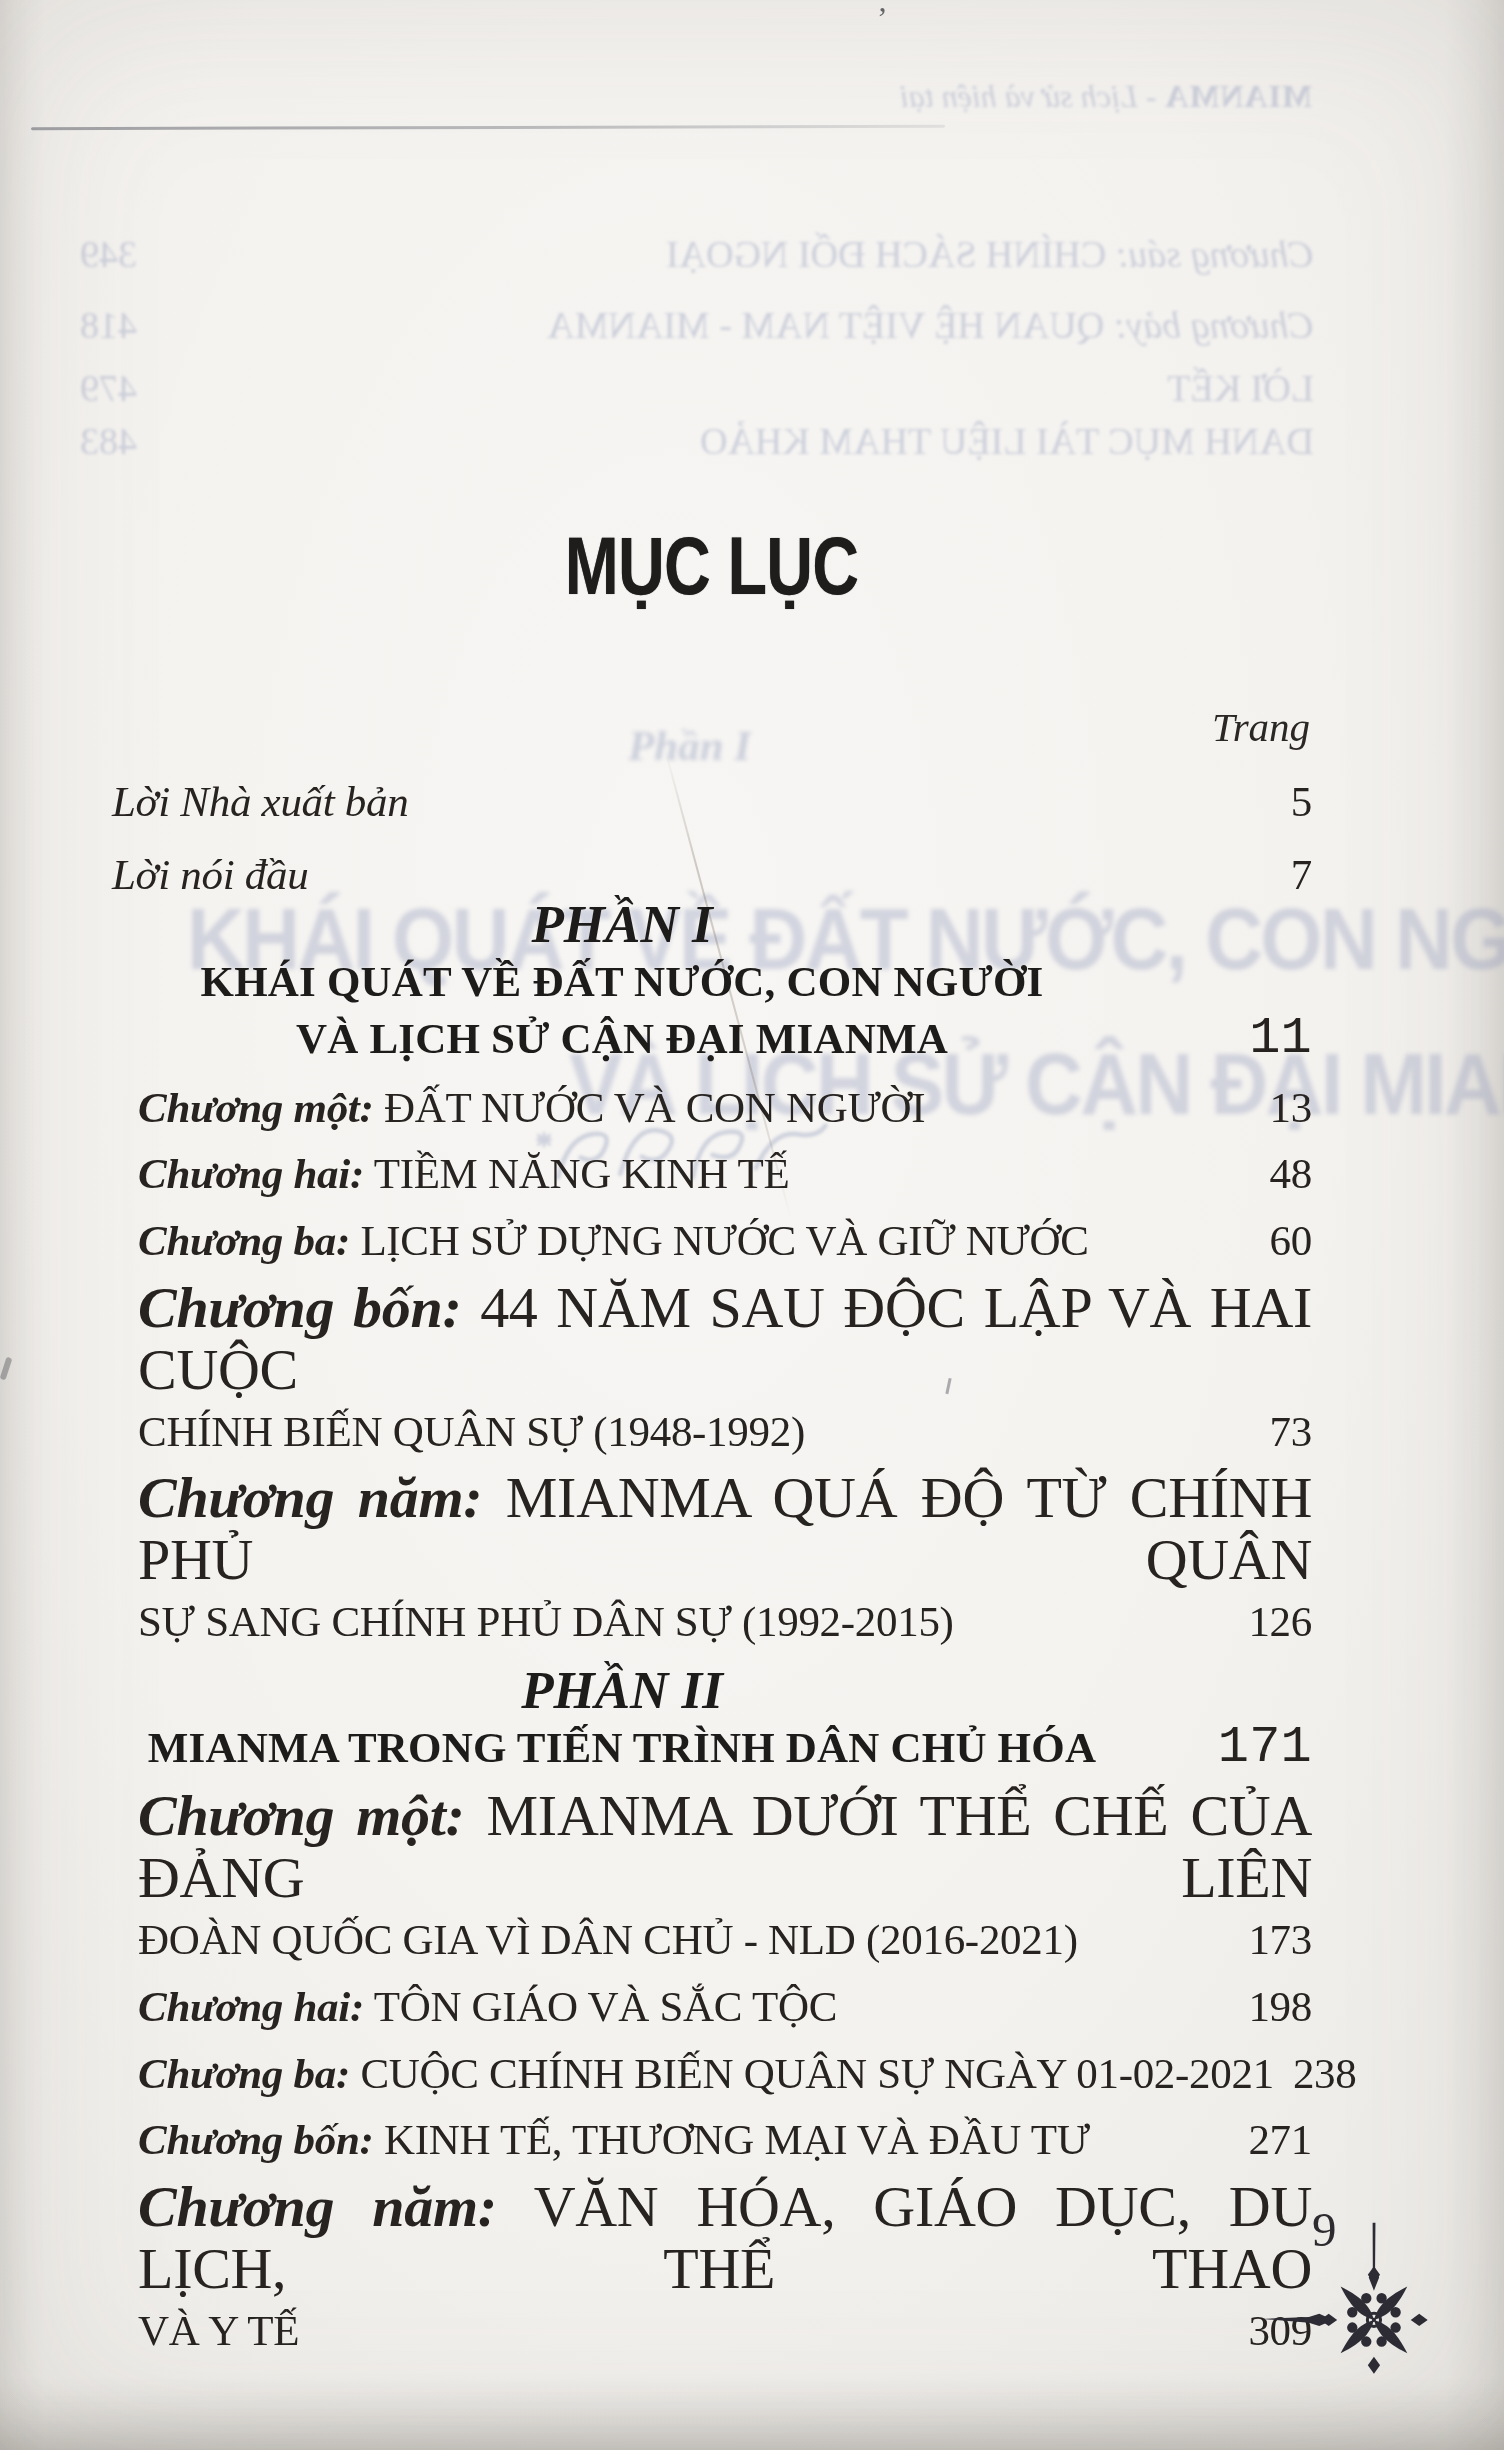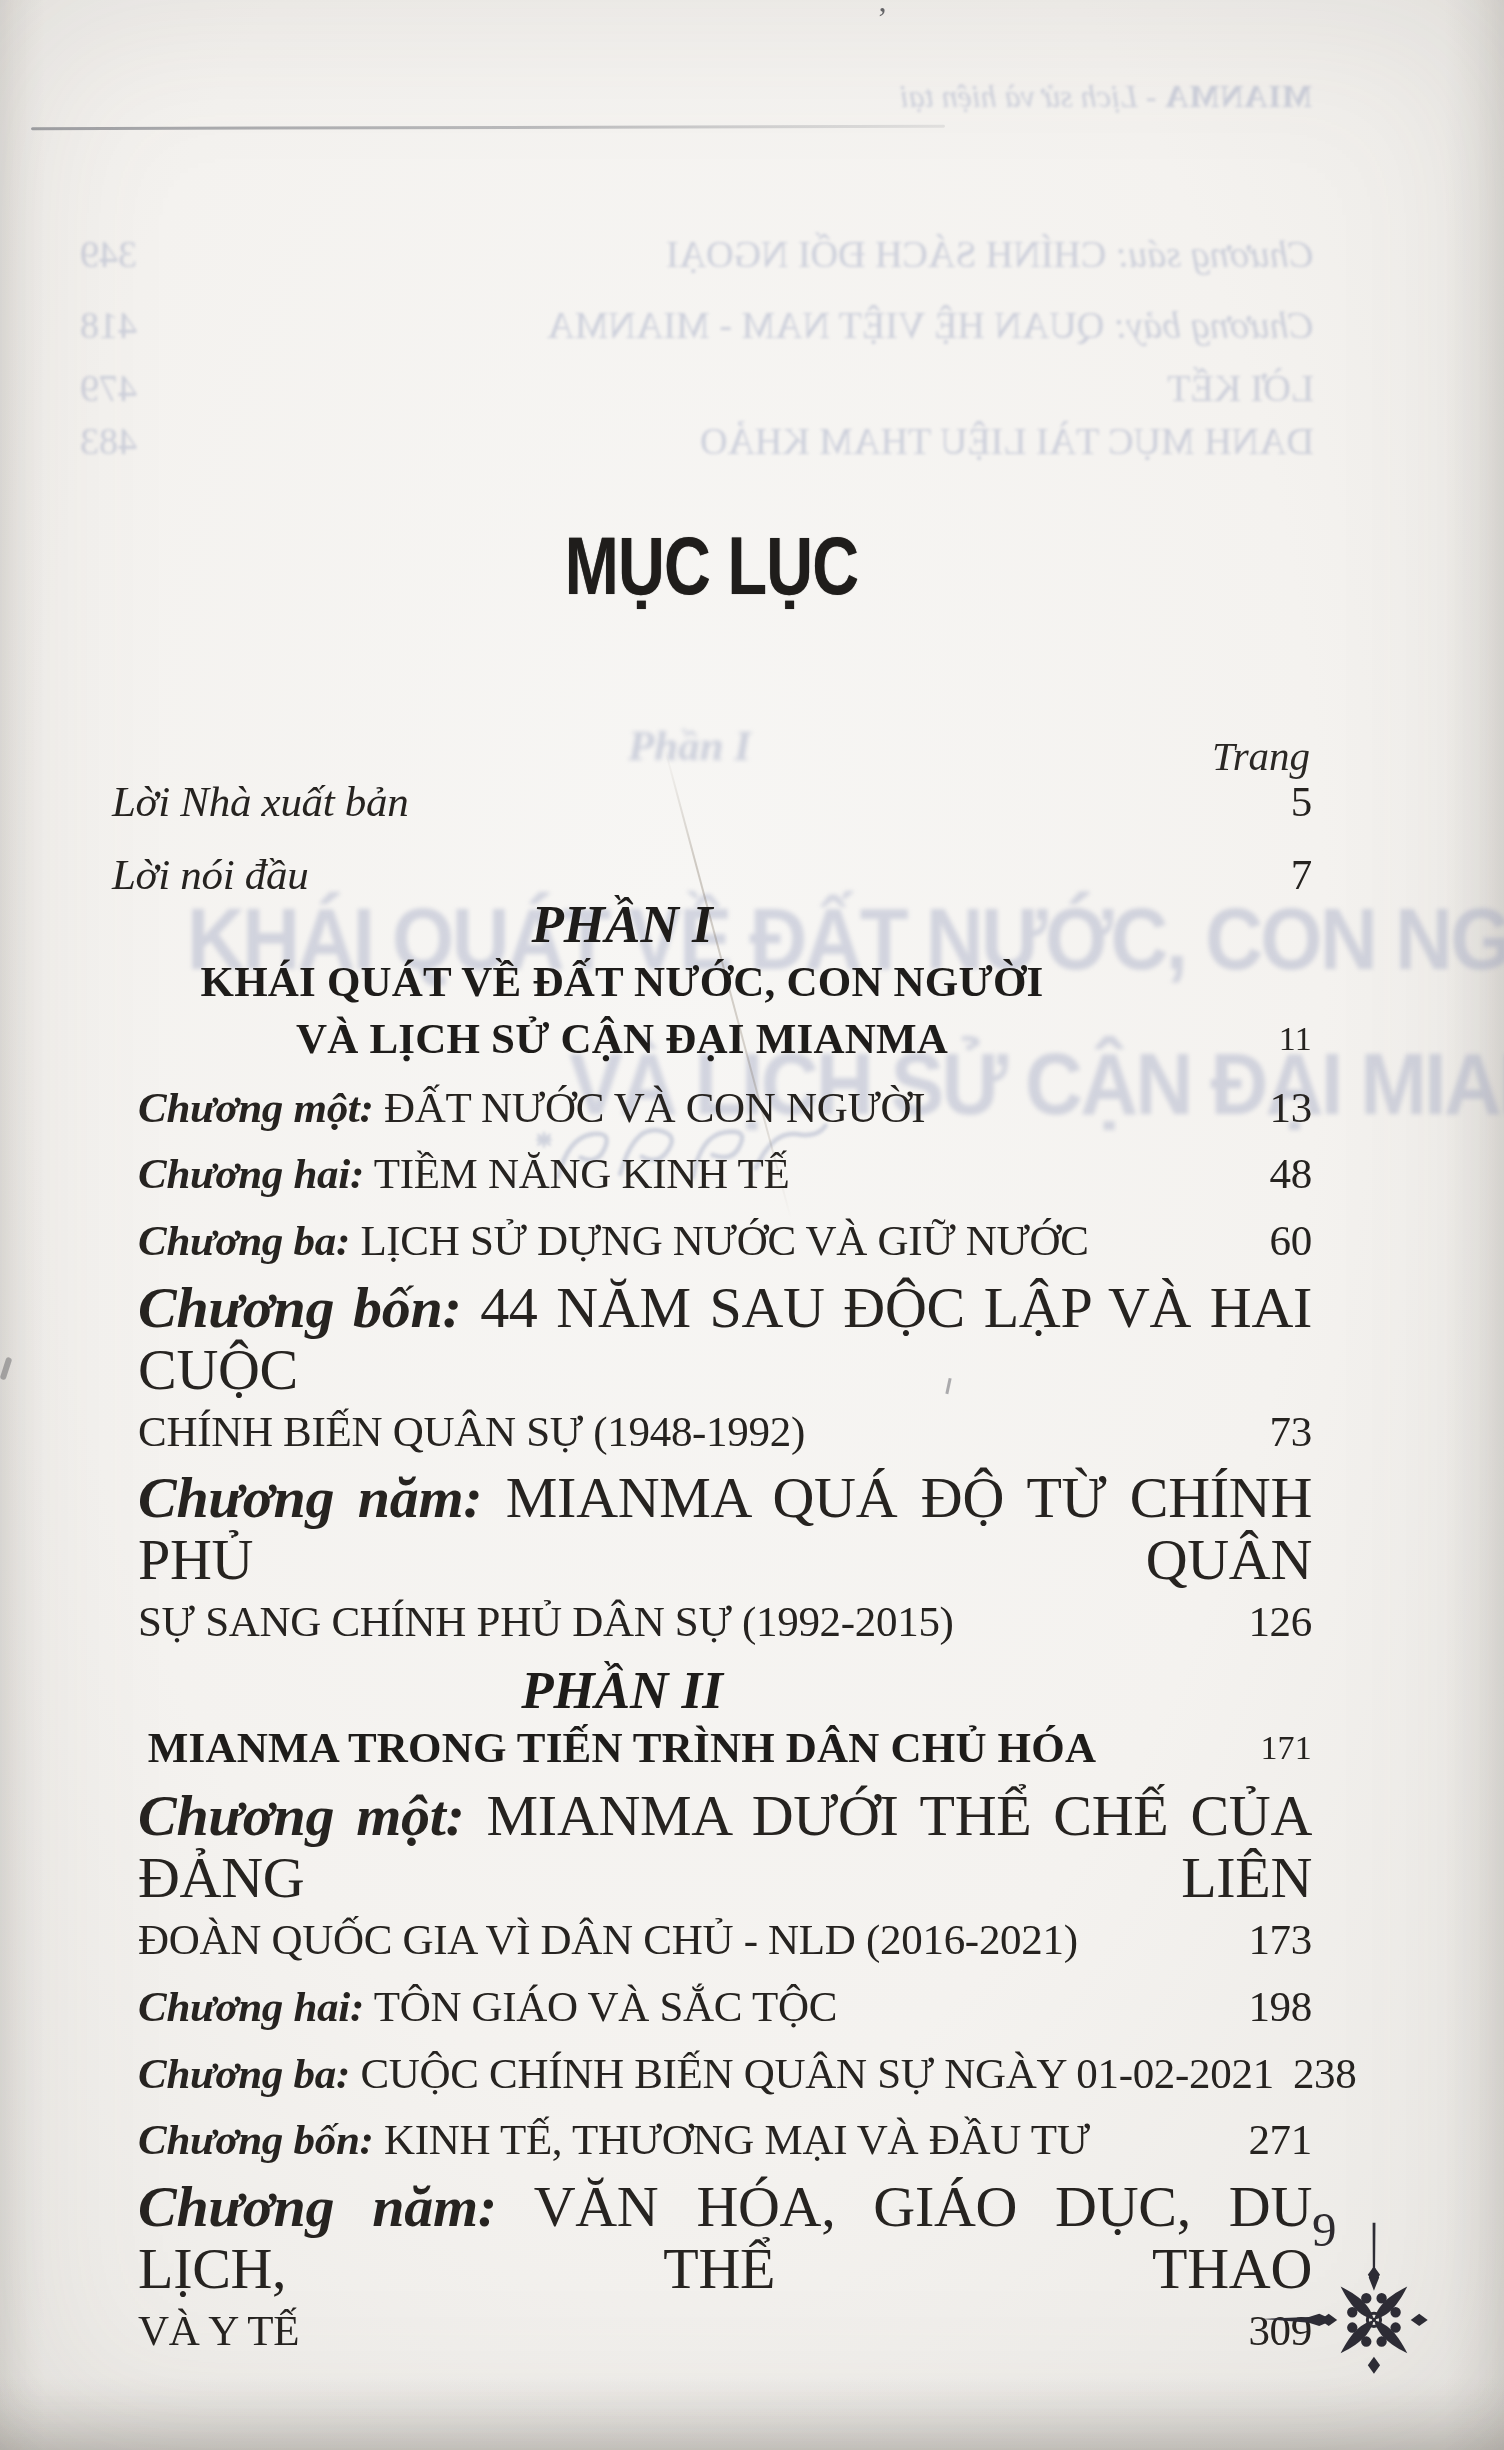--- a/index.html
+++ b/index.html
@@ -51,32 +51,32 @@
   #content{position:absolute;left:112px;top:0;width:1200px;height:1936px;z-index:3;color:#262320;}
   #page-title{
     position:absolute;top:526px;left:0;width:100%;text-align:center;
   }
   #page-title span{
     display:inline-block;font-family:"Liberation Sans","DejaVu Sans",sans-serif;
     font-weight:bold;font-size:81px;line-height:81px;letter-spacing:-0.9px;color:#1f1d1b;
     transform:scaleX(0.80);transform-origin:center;
     text-shadow:0 0 0.9px rgba(31,29,27,0.7);
   }
-  #col-header{position:absolute;top:732px;right:1.9px;font-style:italic;font-size:41px;color:#2a2724;}
+  #col-header{position:absolute;top:703px;right:1.9px;font-style:italic;font-size:41px;color:#2a2724;}
   #front-matter{position:absolute;top:771px;left:0;width:100%;}
   #front-matter .row{margin-bottom:11.3px;}
   .row{display:flex;justify-content:space-between;align-items:flex-end;line-height:62px;font-size:43px;letter-spacing:-0.3px;}
   .row .t{white-space:nowrap;}
   .row .pg{padding-left:19px;}
   #front-matter .t{font-style:italic;}
   #main-toc{position:absolute;top:896px;left:0;width:100%;}
   .part-label{text-align:center;padding-right:180px;font-weight:bold;font-style:italic;font-size:53px;line-height:57px;color:#1e1c1a;}
   .part-h{text-align:center;padding-right:180px;font-weight:bold;font-size:43px;line-height:57px;letter-spacing:0.2px;color:#1e1c1a;}
   .part-h-row{position:relative;}
-  .part-h-row .pg{position:absolute;right:0;top:0;font-weight:normal;font-size:34px;line-height:57px;color:#262320;}
+  .part-h-row .pg{position:absolute;right:0;top:0;font-weight:normal;font-size:52px;line-height:57px;color:#262320;font-family:Liberation Mono, monospace;}
   .part-block{margin-bottom:9.5px;}
   .entry{margin-bottom:4.7px;margin-left:26px;}
   .lbl{font-weight:bold;font-style:italic;}
   .jline{display:block;text-align:justify;text-align-last:justify;line-height:62px;font-size:58px;letter-spacing:-0.3px;}
   #part2-block{margin-top:8.5px;}
 
   
   #page-number{position:absolute;left:1312px;top:2201px;font-size:49px;color:#2e2b30;z-index:3;}
   #ornament{position:absolute;left:1250px;top:2219px;z-index:3;}
 

